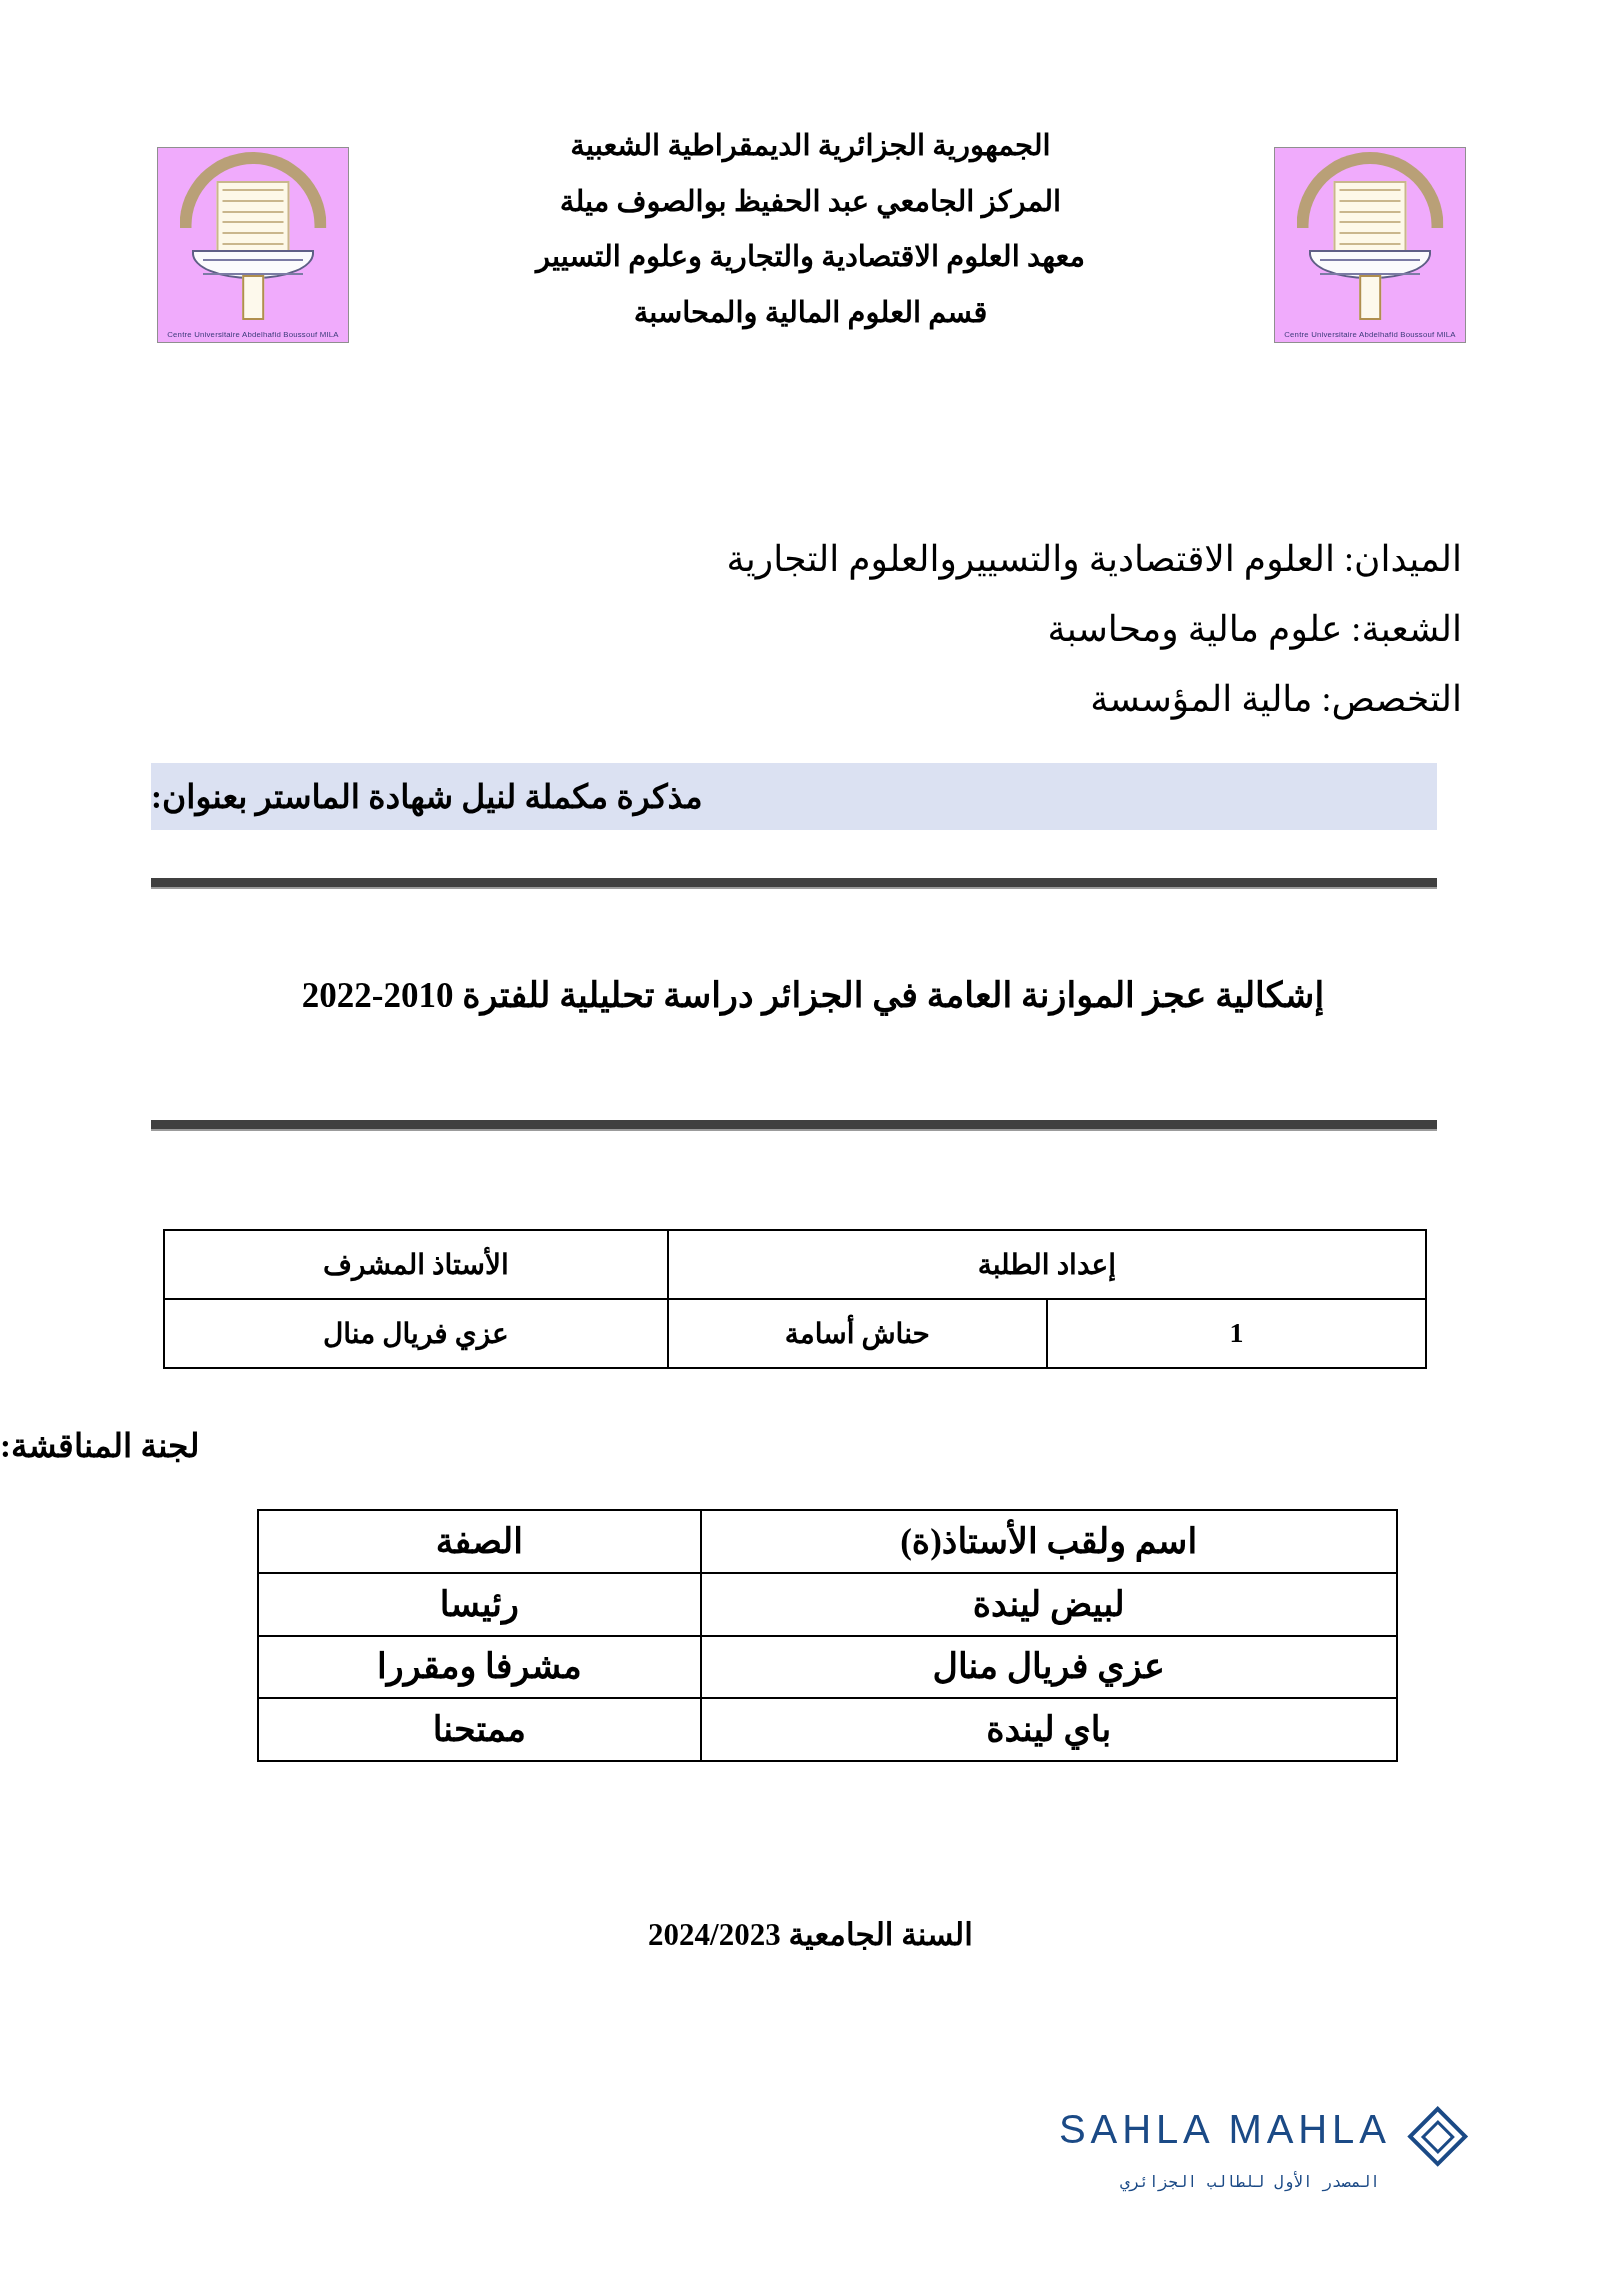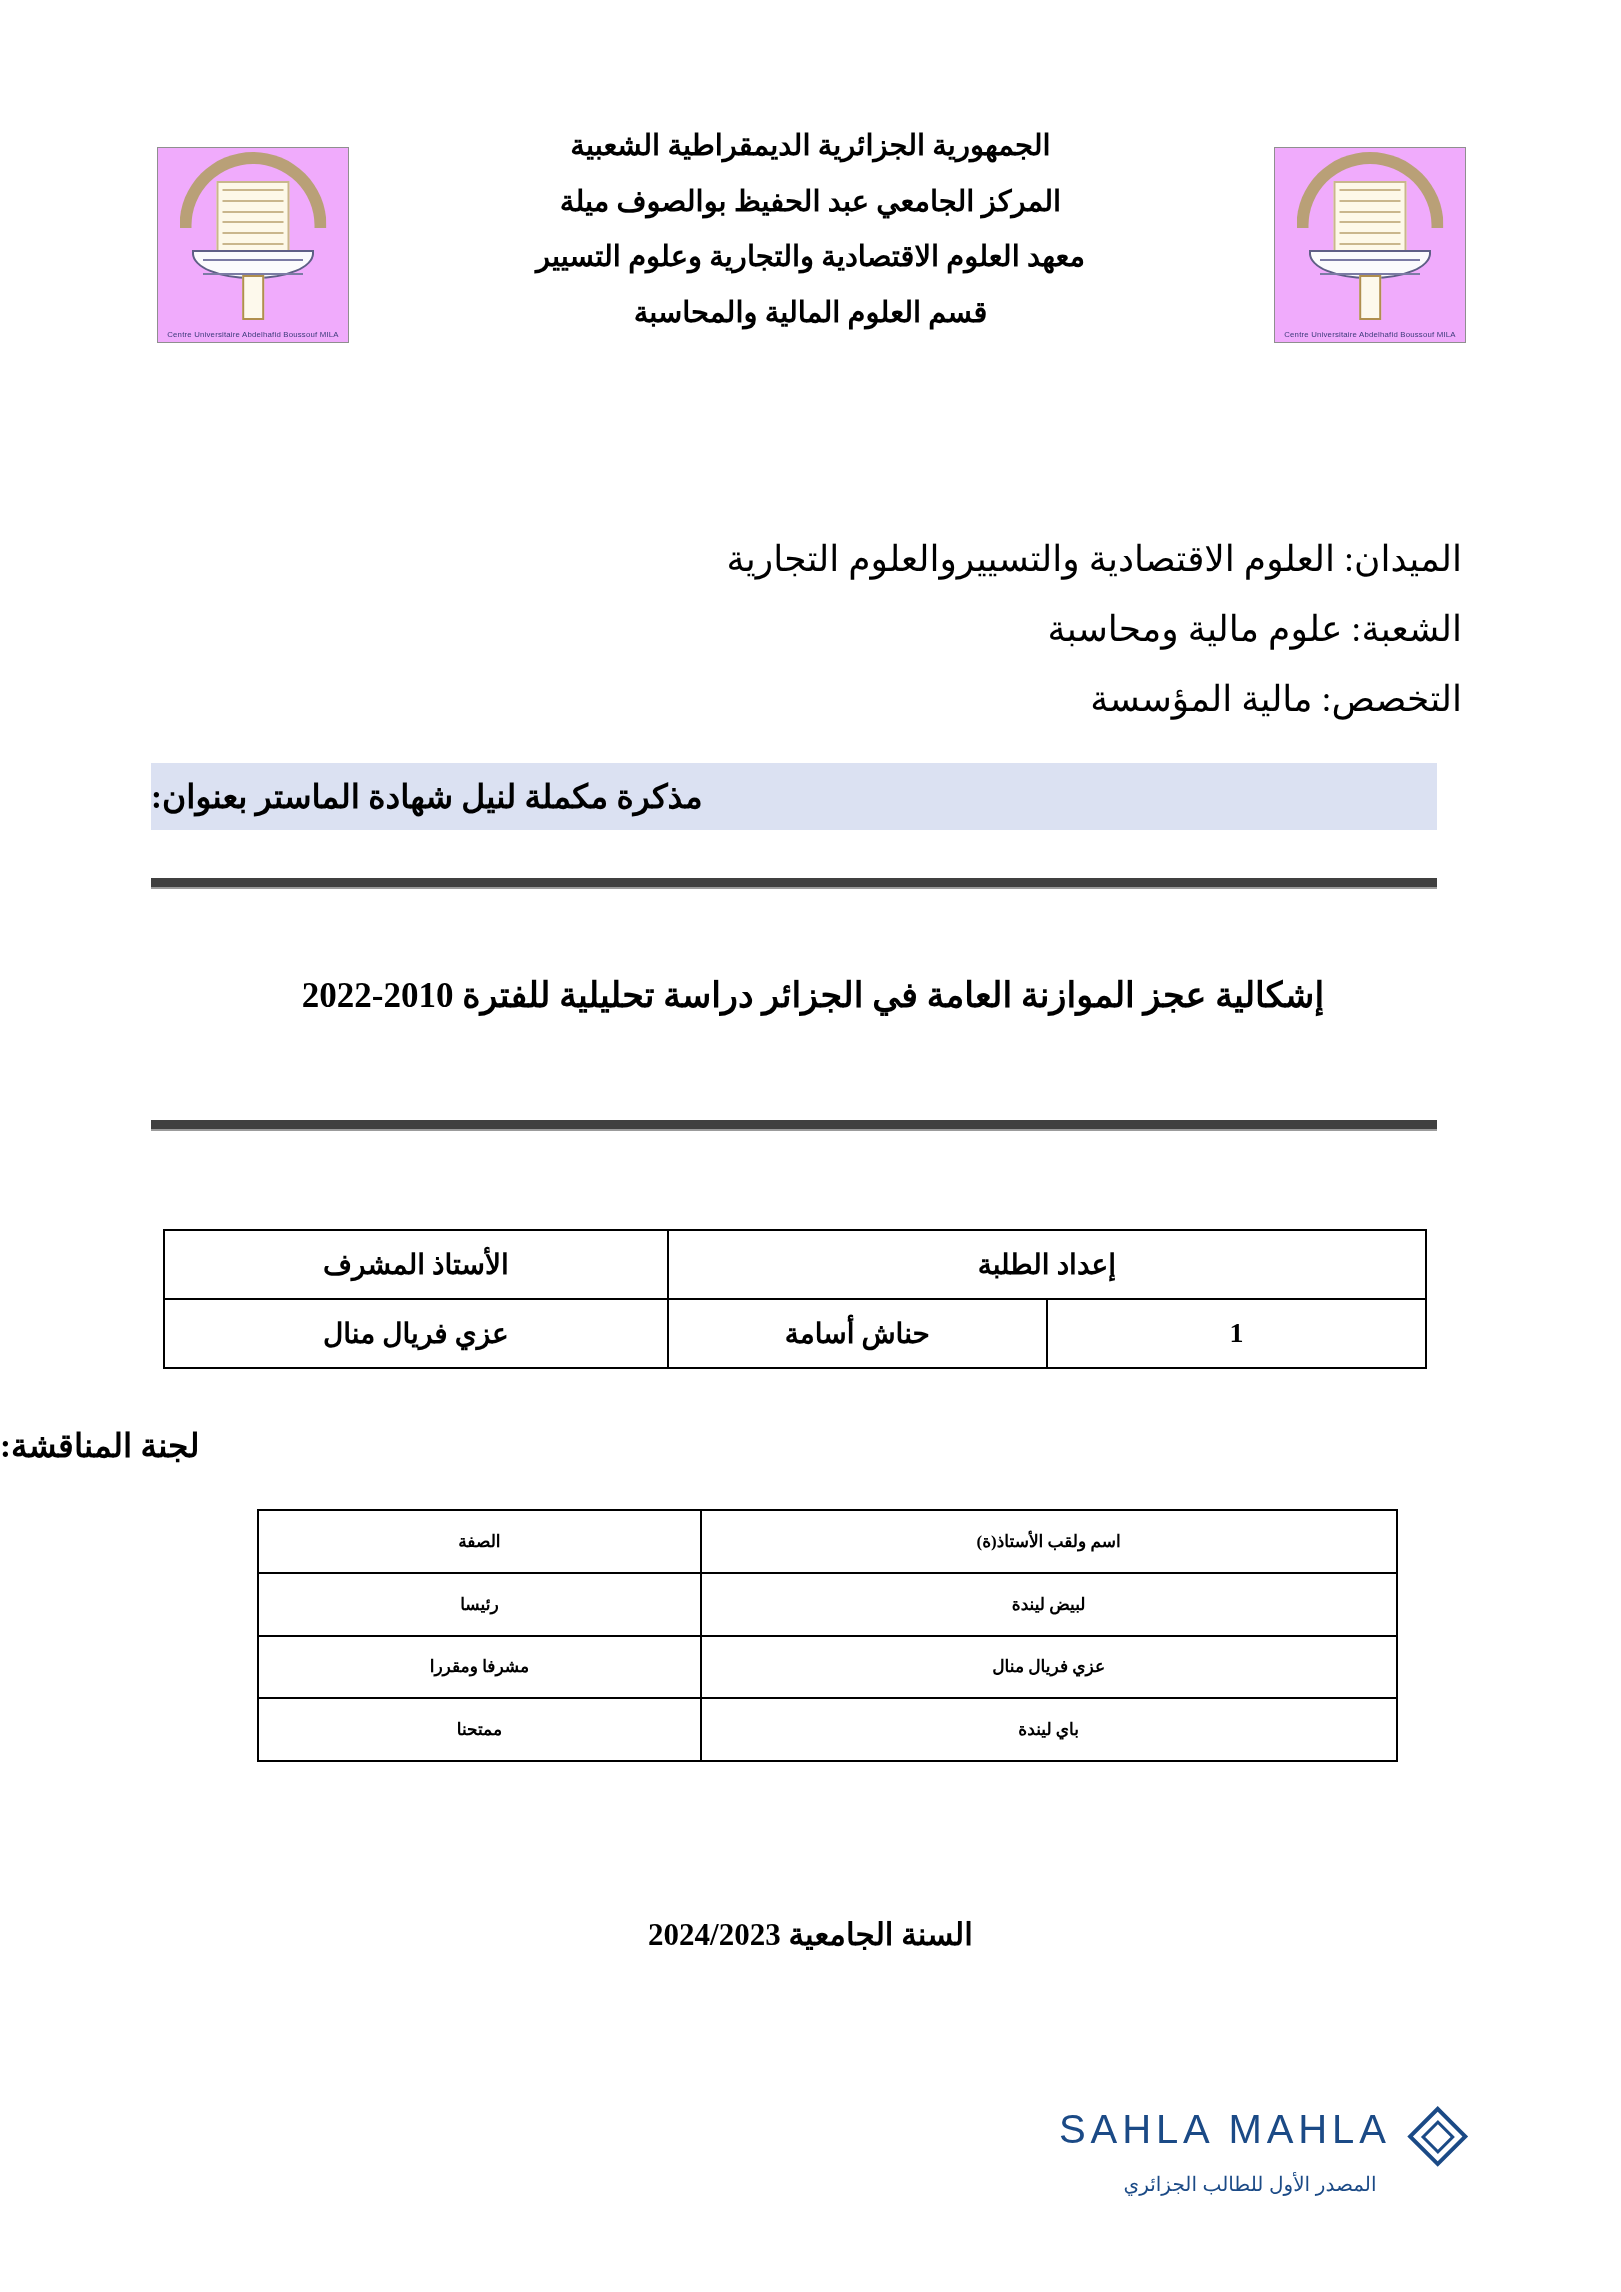--- a/index.html
+++ b/index.html
@@ -238,21 +238,21 @@
   }
 
   
   #jury-table {
     top: 1509px;
     left: 257px;
     width: 1119px;
   }
   #jury-table td {
     height: 49px;
-    font-size: 17px;
+    font-size: 35px;
     border-radius: 24px;
   }
   #jury-table .col-name { width: 686px; }
   #jury-table .col-role { width: 433px; }
 
   
   .academic-year {
     position: absolute;
     top: 1916px;
     left: 0;
@@ -297,24 +297,24 @@
     transform: rotate(45deg);
   }
   .wm-mark .d2 {
     inset: 17.6px;
     border-width: 3.9px;
   }
   .wm-sub {
     margin-top: 5.9px;
     text-align: center;
     width: 382px;
-    font-size: 20px;
+    font-size: 16px;
     color: #1b4a86;
     direction: rtl;
-    font-family: Liberation Sans, sans-serif;
+    font-family: Liberation Mono, monospace;
   }
 </style>
 </head>
 <body>
 
 <div class="page">
 
   <div class="header-zone">
 
     <div class="logo left">

